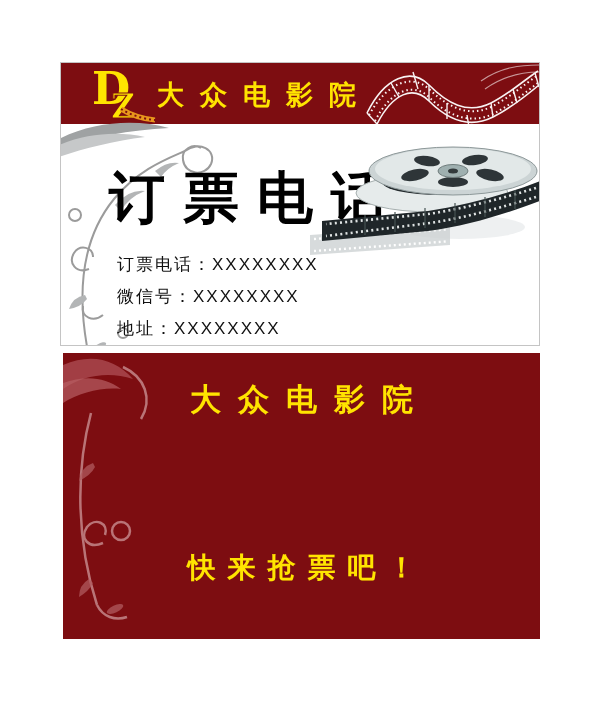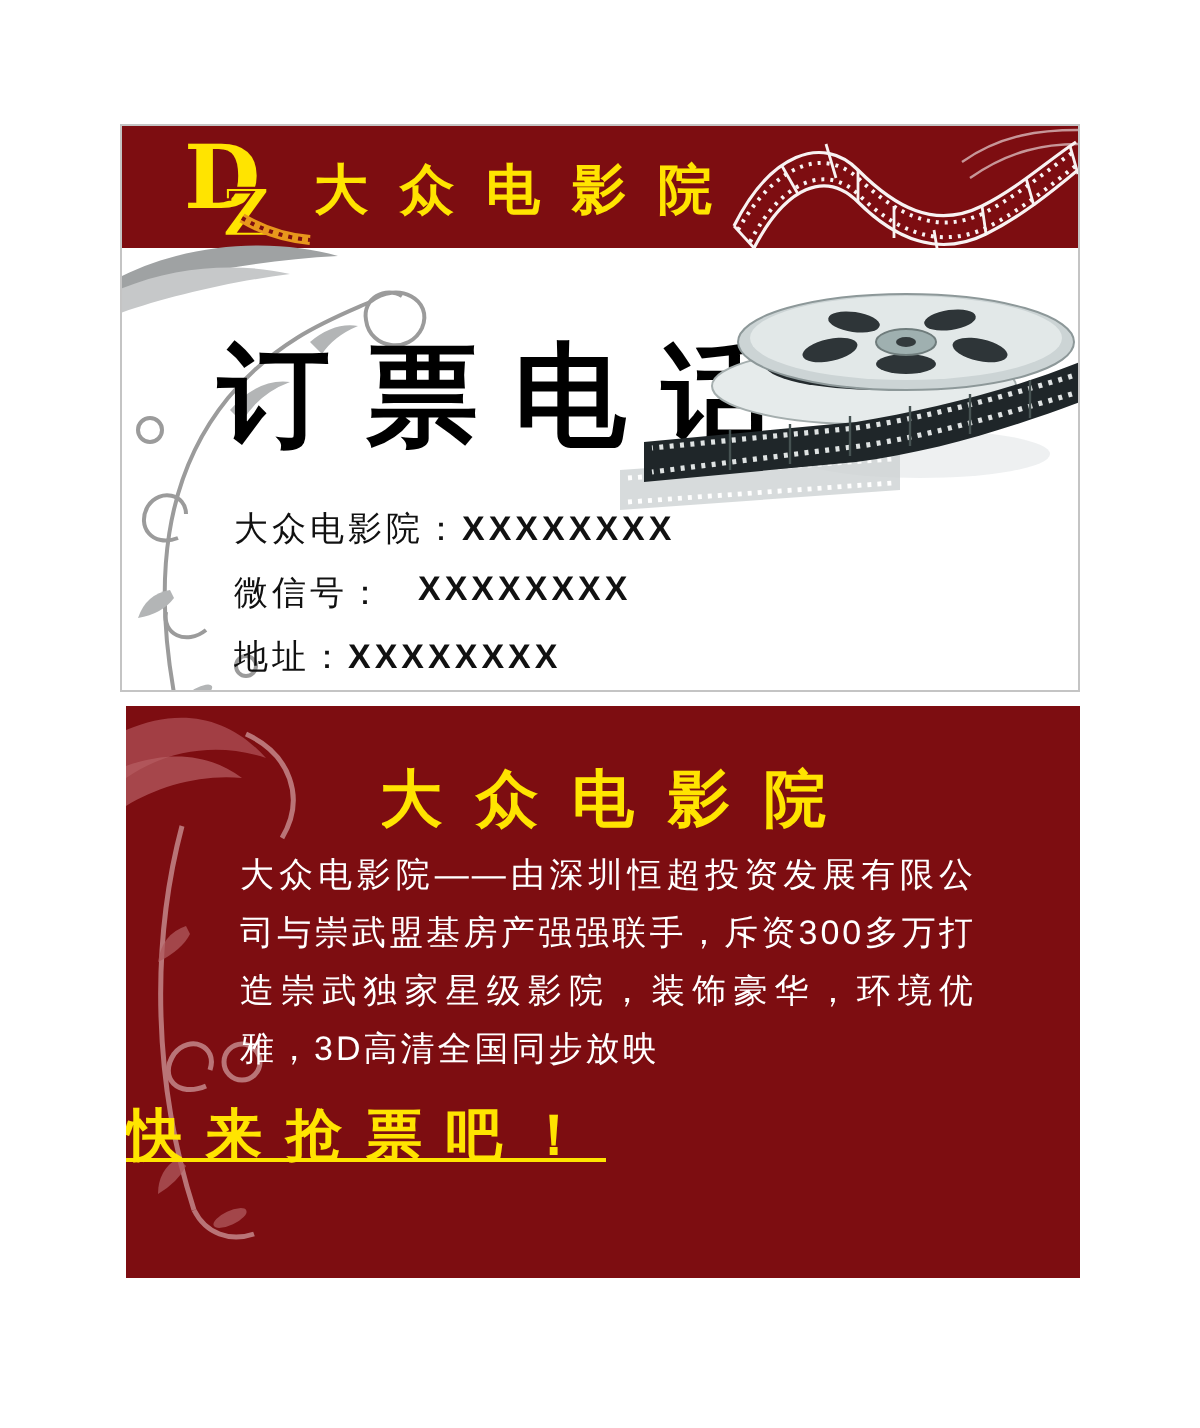--- a/index.html
+++ b/index.html
@@ -19,36 +19,36 @@
   .front-floral{position:absolute;left:-2px;top:56px;}
 
   .headline{position:absolute;left:48px;top:98px;color:#000;
             font-family:"DejaVu Serif",serif;font-weight:bold;
             font-size:56px;letter-spacing:18px;white-space:nowrap;}
 
   .reel{position:absolute;right:-1px;top:70px;}
 
   .contacts{position:absolute;left:56px;top:190px;color:#111;}
   .contact-line{display:flex;align-items:baseline;margin-bottom:9px;white-space:nowrap;}
-  .pair{display:flex;align-items:flex-start;gap:16px;}
+  .pair{display:flex;align-items:center;}
   .pair + .pair{margin-left:24px;}
   .c-label{font-size:17px;font-weight:500;letter-spacing:2px;color:#111;}
-  .c-value{font-size:17px;font-weight:700;letter-spacing:2px;color:#111;}
+  .c-value{font-size:17px;font-weight:400;letter-spacing:2px;color:#111;}
 
   
   .card.back{left:63px;top:353px;width:477px;height:286px;background:#7d0d11;overflow:hidden;}
   .back-floral{position:absolute;left:0;top:0;}
   .back-title{position:absolute;left:0;top:26px;width:100%;margin:0;text-align:center;
               color:#ffe400;font-size:31px;font-weight:bold;letter-spacing:17px;
               padding-left:17px;box-sizing:border-box;white-space:nowrap;}
   .back-body{position:absolute;left:57px;top:70px;width:368px;margin:0;color:#ffffff;
              font-size:17px;line-height:29px;letter-spacing:1.5px;text-align:justify;}
-  .cta{position:absolute;left:0;top:196px;width:100%;text-align:left;color:#ffe400;
-       font-size:28px;font-weight:bold;letter-spacing:12px;
-       box-sizing:border-box;white-space:nowrap;text-decoration:underline;}
+  .cta{position:absolute;left:0;top:196px;width:100%;text-align:center;color:#ffe400;
+       font-size:28px;font-weight:bold;letter-spacing:12px;padding-left:12px;
+       box-sizing:border-box;white-space:nowrap;}
 </style>
 </head>
 <body>
 
 <div class="stage">
 
   <section class="card front">
 
     <header class="front-header">
 
@@ -136,21 +136,21 @@
         <ellipse cx="105" cy="42" rx="14" ry="5.5" transform="rotate(-12 105 42)"></ellipse>
         <ellipse cx="117" cy="28" rx="13" ry="5" transform="rotate(8 117 28)"></ellipse>
         <ellipse cx="165" cy="27" rx="13" ry="5" transform="rotate(-8 165 27)"></ellipse>
       </g>
       <ellipse cx="143" cy="38" rx="15" ry="6.5" fill="#9fb0b0" stroke="#6f7c7c"></ellipse>
       <ellipse cx="143" cy="38" rx="5" ry="2.5" fill="#333a3c"></ellipse>
     </svg>
 
     <div class="contacts">
       <div class="contact-line">
-        <span class="c-label">大众电影院：</span>
+        <span class="c-label">订票电话：</span>
         <span class="c-value">XXXXXXXX</span>
       </div>
       <div class="contact-line">
         <span class="pair">
           <span class="c-label">微信号：</span>
           <span class="c-value">XXXXXXXX</span>
         </span>
         <span class="pair">
         </span>
       </div>
@@ -175,17 +175,16 @@
       </g>
       <g fill="#b05a5e" opacity="0.75">
         <path d="M30,110 q-12,4 -14,18 q12,-6 16,-14 z"></path>
         <path d="M26,226 q-10,6 -10,18 q10,-6 14,-14 z"></path>
         <ellipse cx="52" cy="256" rx="9" ry="3.5" transform="rotate(-25 52 256)"></ellipse>
       </g>
     </svg>
 
     <h2 class="back-title">大众电影院</h2>
 
-    <p class="back-body">大众电影院——由深圳恒超投资发展有限公司与崇武盟基房产强强联手，斥资300多万打造崇武独家星级影院，装饰豪华，环境优雅，3D高清全国同步放映</p>
 
     <div class="cta">快来抢票吧！</div>
   </section>
 </div>
 
 </body></html>

